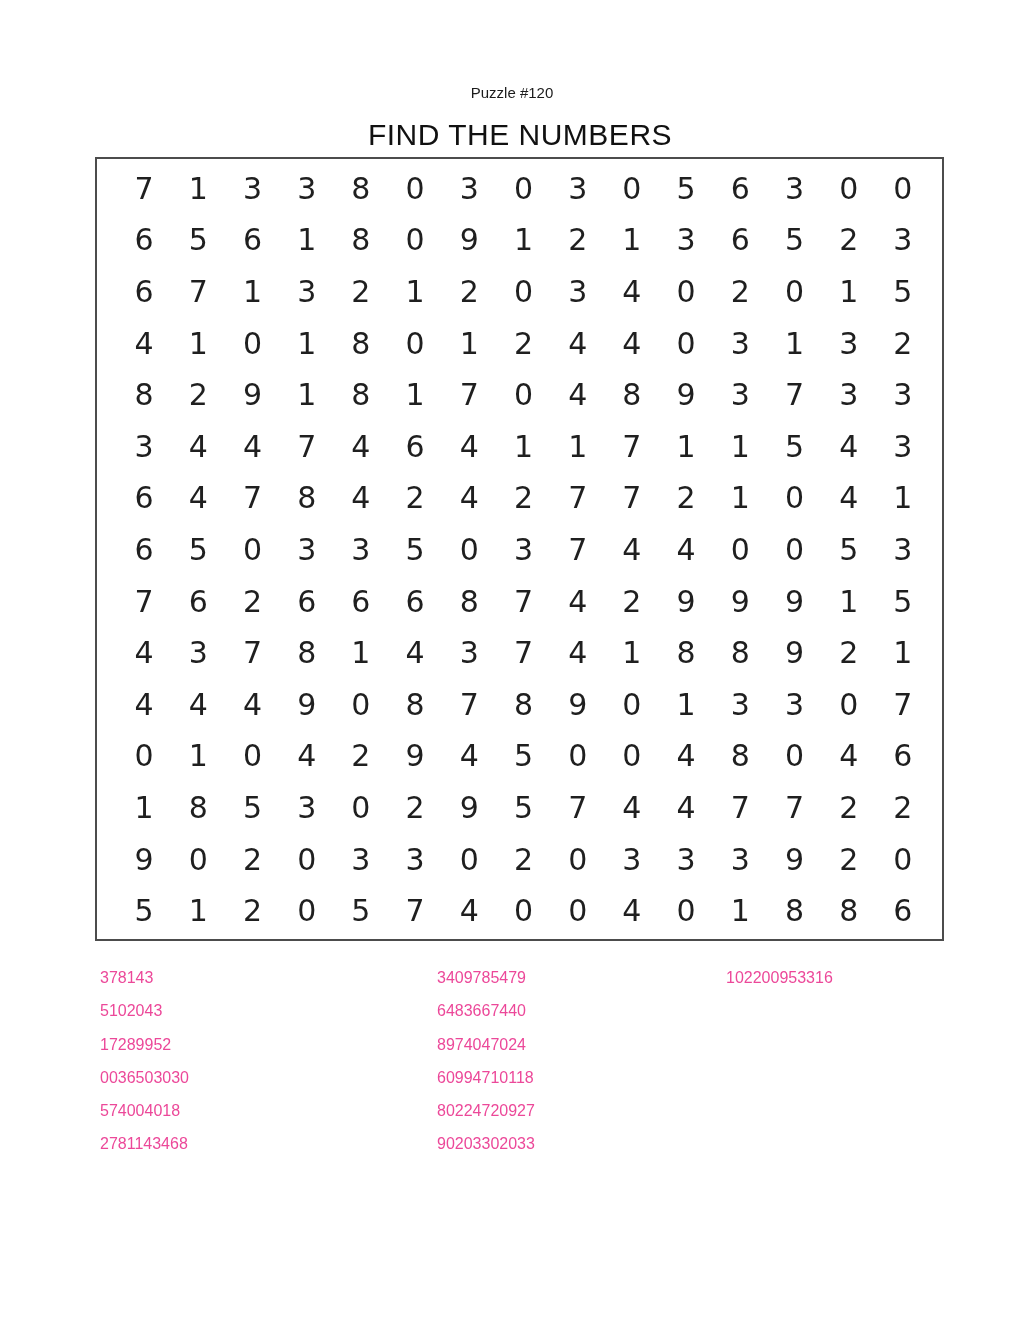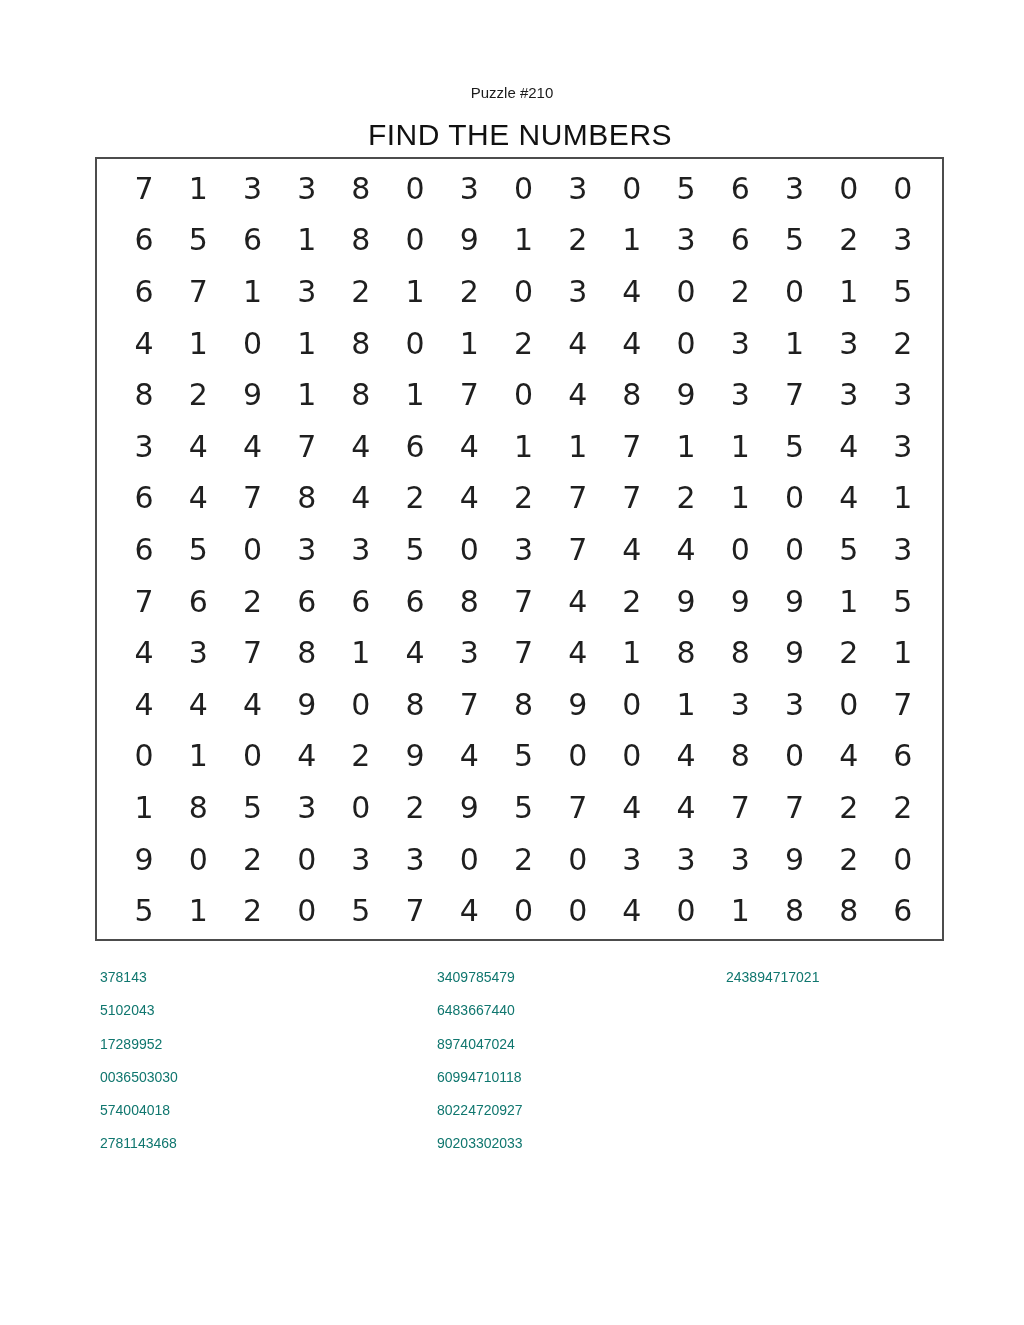--- a/index.html
+++ b/index.html
@@ -66,31 +66,31 @@
     display: flex;
     align-items: flex-start;
   }
   .word-col {
     box-sizing: border-box;
   }
   .word-col:nth-child(1) { width: 305px; }
   .word-col:nth-child(2) { width: 289px; margin-left: 32px; }
   .word-col:nth-child(3) { width: auto; }
   .word {
-    font-size: 14px;
+    font-size: 16px;
     line-height: 33.3px;
-    color: #0f766e;
+    color: #ec4899;
     white-space: nowrap;
   }
 </style>
 </head>
 <body>
 
 <div class="page">
-  <div class="puzzle-number">Puzzle #210</div>
+  <div class="puzzle-number">Puzzle #120</div>
 
   <h1 class="page-title">FIND THE NUMBERS</h1>
 
   <div class="grid-box" id="grid">
       <div class="cell">7</div>
       <div class="cell">1</div>
       <div class="cell">3</div>
       <div class="cell">3</div>
       <div class="cell">8</div>
       <div class="cell">0</div>
@@ -326,16 +326,16 @@
       </div>
       <div class="word-col">
         <div class="word">3409785479</div>
         <div class="word">6483667440</div>
         <div class="word">8974047024</div>
         <div class="word">60994710118</div>
         <div class="word">80224720927</div>
         <div class="word">90203302033</div>
       </div>
       <div class="word-col">
-        <div class="word">243894717021</div>
+        <div class="word">102200953316</div>
       </div>
     </div>
 </div>
 
 </body></html>

